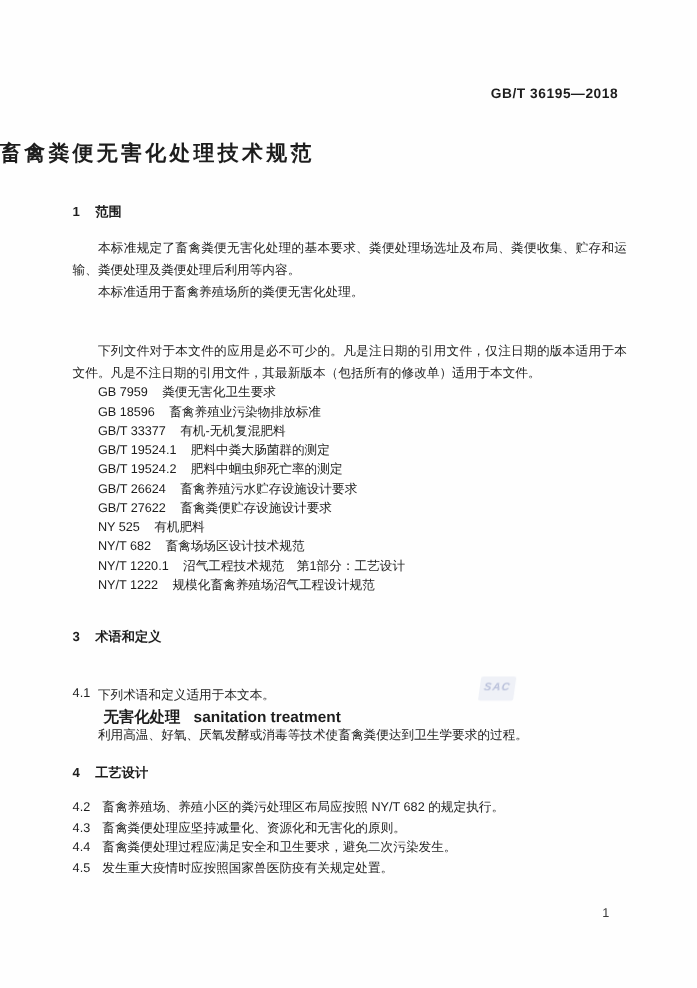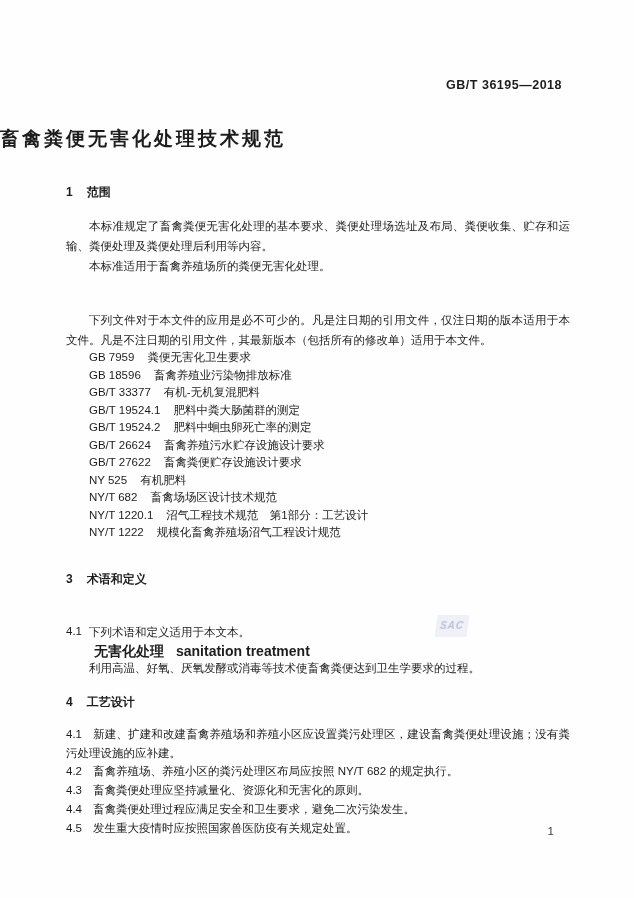--- a/index.html
+++ b/index.html
@@ -155,21 +155,20 @@
   <div class="abs term-no" style="top:623px">4.1</div>
   <div class="abs term-line" style="top:643px">
     <span class="term-zh">无害化处理</span><span>sanitation treatment</span>
   </div>
   <div class="abs def-line" style="top:661px">利用高温、好氧、厌氧发酵或消毒等技术使畜禽粪便达到卫生学要求的过程。</div>
 
   <div class="abs sec-heading" style="top:694px">
     <span class="sec-no">4</span><span>工艺设计</span>
   </div>
   <div class="abs items" style="top:725px">
-    <p class="item"><span class="item-no">4.1</span><span>新建、扩建和改建畜禽养殖场和养殖小区应设置粪污处理区，建设畜禽粪便处理设施；没有粪污处理设施的应补建。</span></p>
     <p class="item"><span class="item-no">4.2</span><span>畜禽养殖场、养殖小区的粪污处理区布局应按照 NY/T 682 的规定执行。</span></p>
     <p class="item"><span class="item-no">4.3</span><span>畜禽粪便处理应坚持减量化、资源化和无害化的原则。</span></p>
     <p class="item"><span class="item-no">4.4</span><span>畜禽粪便处理过程应满足安全和卫生要求，避免二次污染发生。</span></p>
     <p class="item"><span class="item-no">4.5</span><span>发生重大疫情时应按照国家兽医防疫有关规定处置。</span></p>
   </div>
 
   <div class="watermark">SAC</div>
 
   <div class="pagenum">1</div>
 

